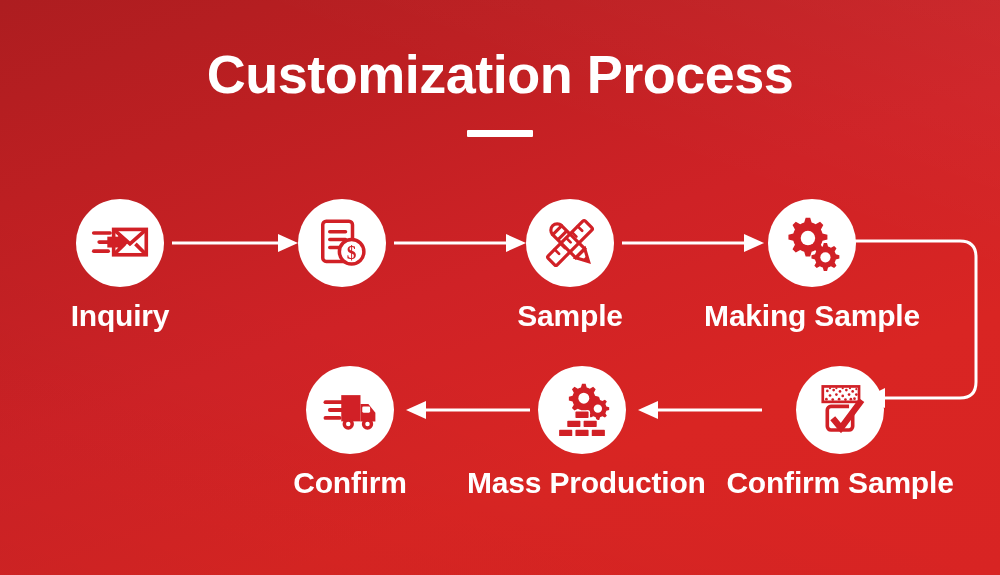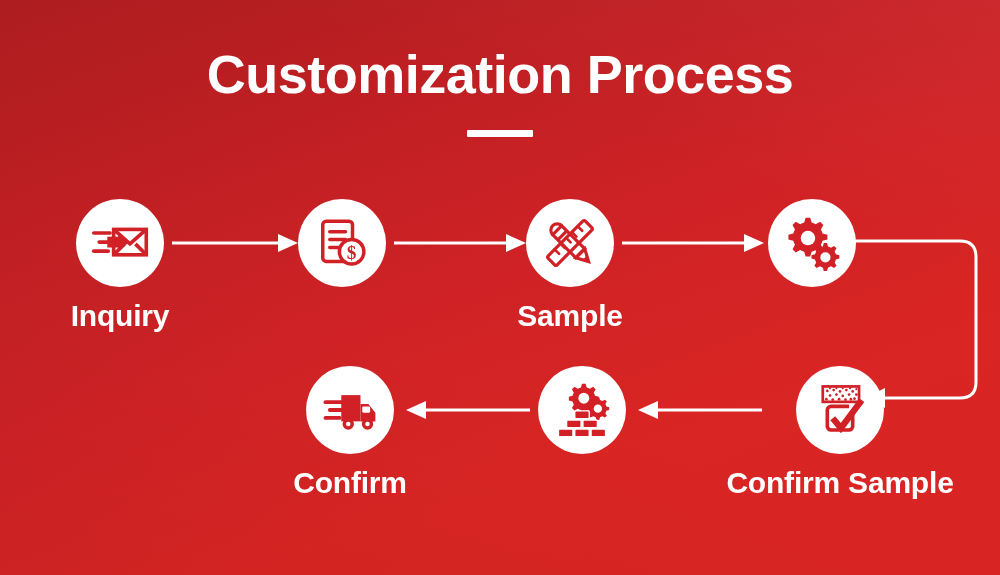--- a/index.html
+++ b/index.html
@@ -211,20 +211,21 @@
 
   <div class="node" id="node-making-sample">
     <div class="circle">
       <svg width="58" height="58" viewBox="0 0 64 64">
         <path fill="#d12026" d="M25 4 l5 0 1.6 5.4 a17 17 0 0 1 4.4 1.8 l4.9-2.7 3.6 3.6 -2.7 4.9 a17 17 0 0 1 1.8 4.4 l5.4 1.6 0 5 -5.4 1.6 a17 17 0 0 1 -1.8 4.4 l2.7 4.9 -3.6 3.6 -4.9-2.7 a17 17 0 0 1 -4.4 1.8 l-1.6 5.4 -5 0 -1.6-5.4 a17 17 0 0 1 -4.4-1.8 l-4.9 2.7 -3.6-3.6 2.7-4.9 a17 17 0 0 1 -1.8-4.4 l-5.4-1.6 0-5 5.4-1.6 a17 17 0 0 1 1.8-4.4 l-2.7-4.9 3.6-3.6 4.9 2.7 a17 17 0 0 1 4.4-1.8 z"></path>
         <circle cx="27.5" cy="26.5" r="8" fill="#ffffff"></circle>
         <path fill="#d12026" d="M45 32 l3.6 0 1.1 3.9 a12 12 0 0 1 3.2 1.3 l3.5-2 2.6 2.6 -2 3.5 a12 12 0 0 1 1.3 3.2 l3.9 1.1 0 3.6 -3.9 1.1 a12 12 0 0 1 -1.3 3.2 l2 3.5 -2.6 2.6 -3.5-2 a12 12 0 0 1 -3.2 1.3 l-1.1 3.9 -3.6 0 -1.1-3.9 a12 12 0 0 1 -3.2-1.3 l-3.5 2 -2.6-2.6 2-3.5 a12 12 0 0 1 -1.3-3.2 l-3.9-1.1 0-3.6 3.9-1.1 a12 12 0 0 1 1.3-3.2 l-2-3.5 2.6-2.6 3.5 2 a12 12 0 0 1 3.2-1.3 z"></path>
         <circle cx="46.8" cy="47.8" r="5.6" fill="#ffffff"></circle>
       </svg>
     </div>
+    <div class="node-label">Making Sample</div>
   </div>
 
   <div class="node" id="node-confirm-sample">
     <div class="circle">
       <svg width="58" height="58" viewBox="0 0 64 64">
         <rect x="13" y="6" width="40" height="17" fill="none" stroke="#d12026" stroke-width="3"></rect>
         <g fill="#d12026">
           <circle cx="18" cy="11" r="1.5"></circle>
             <circle cx="25" cy="10" r="1.5"></circle>
             <circle cx="32" cy="11.5" r="1.5"></circle>
@@ -264,20 +265,21 @@
         <g fill="#d12026" stroke="#ffffff" stroke-width="1.5">
           <rect x="24" y="33" width="16" height="8.5" rx="1.5"></rect>
           <rect x="15" y="43" width="16" height="8.5" rx="1.5"></rect>
           <rect x="33" y="43" width="16" height="8.5" rx="1.5"></rect>
           <rect x="6" y="53" width="16" height="8.5" rx="1.5"></rect>
           <rect x="24" y="53" width="16" height="8.5" rx="1.5"></rect>
           <rect x="42" y="53" width="16" height="8.5" rx="1.5"></rect>
         </g>
       </svg>
     </div>
+    <div class="node-label">Mass Production</div>
   </div>
 
   <div class="node" id="node-shipment">
     <div class="circle">
       <svg width="56" height="56" viewBox="0 0 64 64">
         <g stroke="#d12026" stroke-width="4.5" stroke-linecap="round">
           <line x1="4" y1="23" x2="24" y2="23"></line>
           <line x1="9" y1="32" x2="26" y2="32"></line>
           <line x1="4" y1="41" x2="20" y2="41"></line>
         </g>

